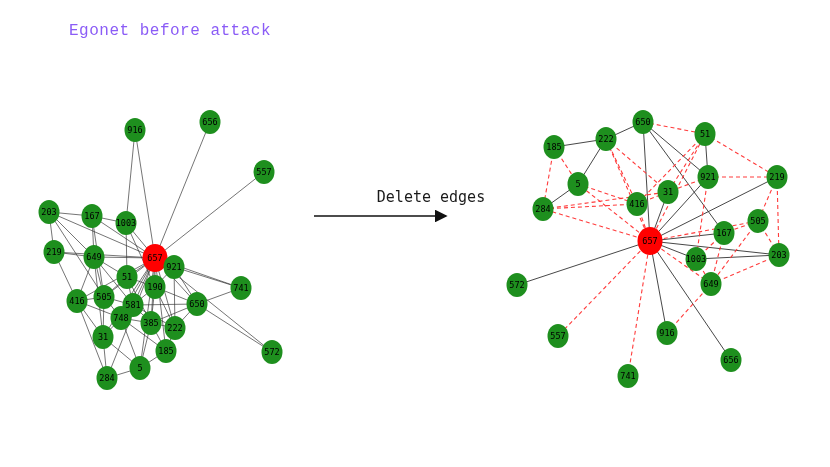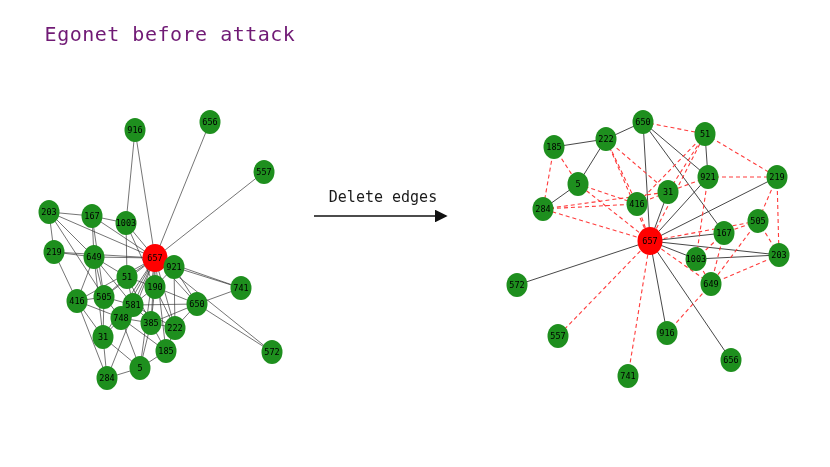--- a/index.html
+++ b/index.html
@@ -6,31 +6,33 @@
   .canvas{
     position:relative;
     width:830px;height:467px;
     background:#ffffff;
     font-family:"DejaVu Sans Mono", monospace;
     overflow:hidden;
   }
   .fig-title{
     position:absolute;
     transform:translateX(-50%);
-    font-size:20px;
+    font-size:16px;
     letter-spacing:0.5px;
-    color:#701a75;
+    color:#8b5cf6;
     white-space:nowrap;
+    font-family:Liberation Mono, monospace;
   }
   .arrow-label{
     position:absolute;
     transform:translateX(-50%);
     font-size:15px;
     color:#1a1a1a;
     white-space:nowrap;
+    margin-left:48px;
   }
   svg.graph-layer{position:absolute;left:0;top:0;}
   .node-label{
     font-family:"DejaVu Sans Mono", monospace;
     pointer-events:none;
   }
 </style>
 </head>
 <body>
 

